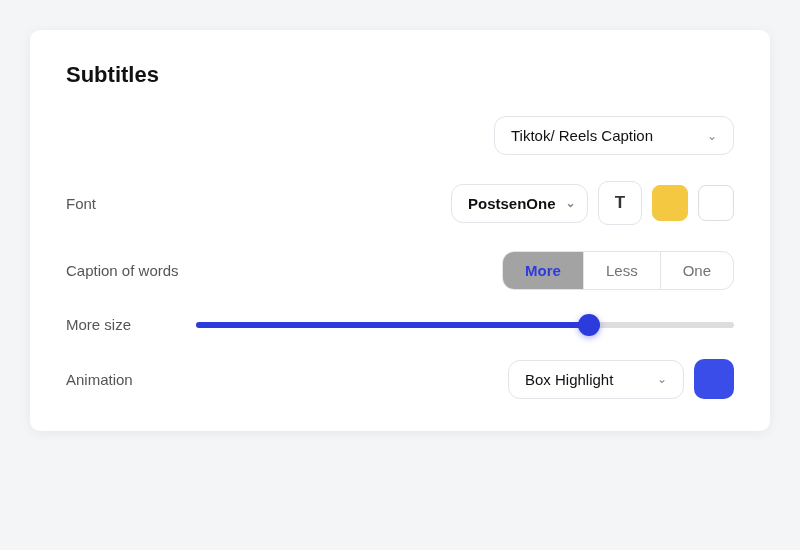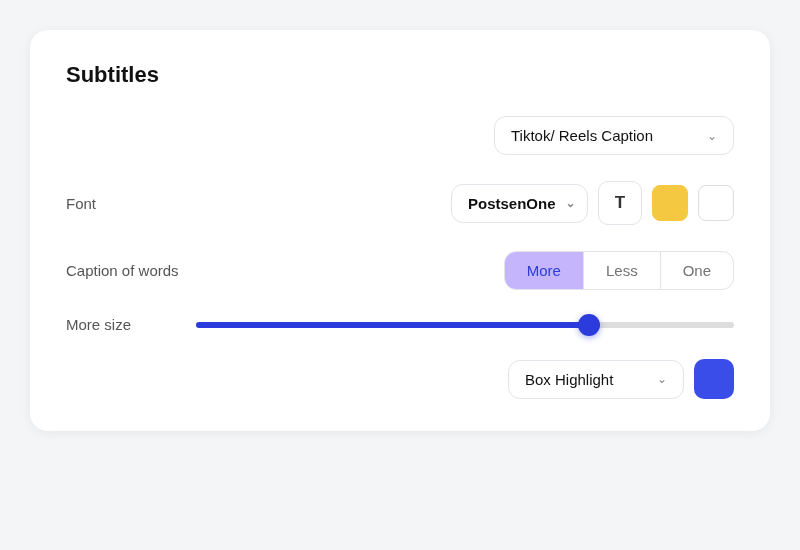--- a/index.html
+++ b/index.html
@@ -14,21 +14,21 @@
       background: #f4f5f7;
       font-family: -apple-system, BlinkMacSystemFont, 'Segoe UI', sans-serif;
       display: flex;
       align-items: flex-start;
       justify-content: center;
       padding: 30px 20px;
     }
 
     .panel {
       background: #ffffff;
-      border-radius: 18px;
+      border-radius: 10px;
       padding: 32px 36px;
       width: 740px;
       box-shadow: 0 2px 12px rgba(0,0,0,0.06);
     }
 
     .panel-title {
       font-size: 22px;
       font-weight: 700;
       color: #111111;
       margin-bottom: 28px;
@@ -137,23 +137,23 @@
       padding: 10px 22px;
       font-size: 15px;
       color: #737373;
       cursor: pointer;
       border: none;
       background: transparent;
       font-family: inherit;
     }
 
     .words-btn.active {
-      background: #c4b5fd;
+      background: #a3a3a3;
       color: #2c3bdb;
-      font-weight: 400;
+      font-weight: 700;
     }
 
     .words-btn:not(:last-child) {
       border-right: 1.5px solid #e2e4e9;
     }
 
     
     .slider-container {
       flex: 1;
       display: flex;
@@ -245,20 +245,21 @@
     <div class="row-controls slider-container">
       <div class="slider-track">
         <div class="slider-fill" style="width: 73%;"></div>
         <div class="slider-thumb" style="left: 73%;"></div>
       </div>
     </div>
   </div>
 
 
   <div class="row" style="margin-bottom:0;">
+    <span class="row-label">Animation</span>
     <div class="row-controls">
       <div class="dropdown dropdown-animation">
         <span>Box Highlight</span>
         <span class="chevron">⌄</span>
       </div>
       <div class="swatch-blue"></div>
     </div>
   </div>
 </div>
 

